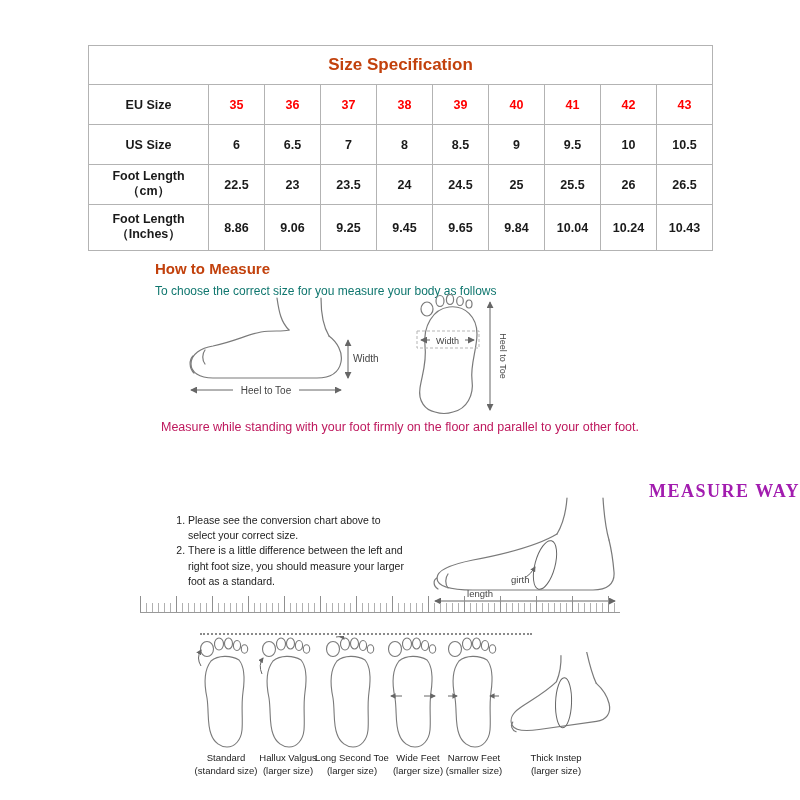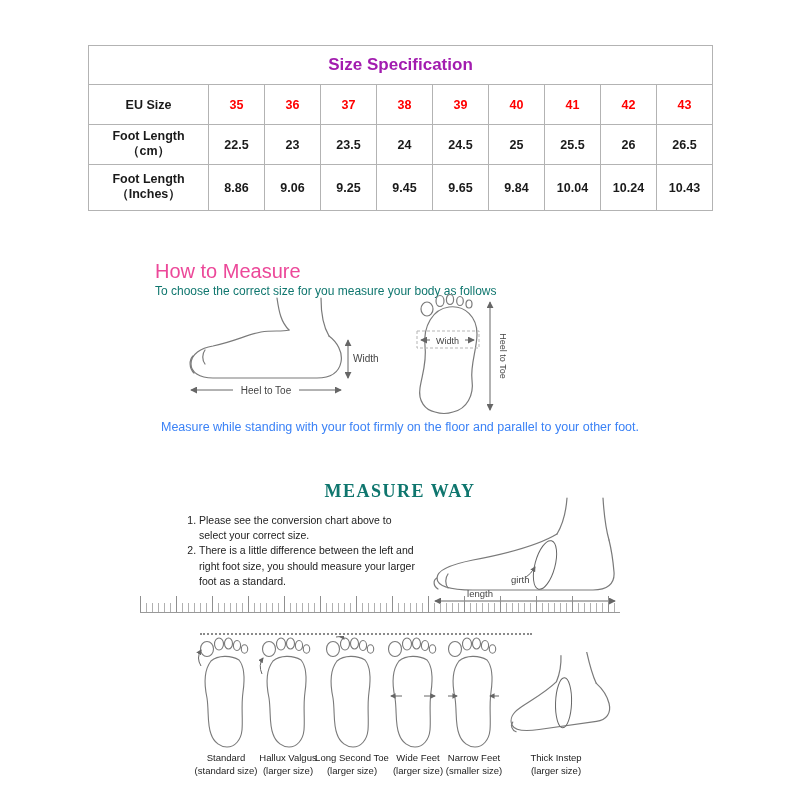--- a/index.html
+++ b/index.html
@@ -10,40 +10,40 @@
 
   
   .size-table {
     position:absolute; left:88px; top:45px; width:624px;
     border-collapse:collapse; table-layout:fixed;
   }
   .size-table th, .size-table td {
     border:1px solid #b3b3b3; text-align:center; vertical-align:middle;
     color:#1a1a1a; font-weight:bold; font-size:12.5px; padding:0 2px;
   }
-  .size-table .title-cell { font-size:17px; height:38px; color:#a21caf; }
+  .size-table .title-cell { font-size:17px; height:38px; color:#c2410c; }
   .size-table tbody tr { height:40px; }
   .size-table tbody tr:last-child { height:46px; }
   .size-table .row-label { padding:0 21px; }
   .size-table .red { color:#ff0000;margin-top:36px; }
 
   
-  .htm-heading { position:absolute; left:155px; top:260px; font-size:20px; color:#ec4899; }
+  .htm-heading { position:absolute; left:155px; top:260px; font-size:15px; color:#c2410c;font-weight:bold; }
   .htm-sub     { position:absolute; left:155px; top:284px; font-size:12px; color:#0f766e; }
   .htm-svg     { position:absolute; left:185px; top:294px; }
-  .htm-note    { position:absolute; left:88px; top:420px; width:624px; text-align:center; font-size:12.5px; color:#3b82f6; }
+  .htm-note    { position:absolute; left:88px; top:420px; width:624px; text-align:center; font-size:12.5px; color:#be185d; }
 
   
   .mw-heading {
-    position:absolute; left:0; top:481px; width:800px; text-align:center;
+    position:absolute; left:0; top:481px; width:800px; text-align:right;
     font-family:"Liberation Serif", serif; font-size:18px; font-weight:bold;
-    letter-spacing:1.5px; color:#0f766e;
+    letter-spacing:1.5px; color:#a21caf;
   }
   .mw-instructions {
-    position:absolute; left:183px; top:513px; width:220px; margin:0; padding-left:16px;
+    position:absolute; left:172px; top:513px; width:220px; margin:0; padding-left:16px;
     font-size:10.5px; color:#222; line-height:1.45;
   }
   .mw-foot-svg { position:absolute; left:425px; top:496px; }
 
   .ruler {
     position:absolute; left:140px; top:596px; width:480px; height:16px;
     border-bottom:1px solid #999;
     background-image:
       repeating-linear-gradient(to right, #8f8f8f 0 1px, transparent 1px 36px),
       repeating-linear-gradient(to right, #b0b0b0 0 1px, transparent 1px 6px);
@@ -117,20 +117,32 @@
           <td class="red">36</td>
           <td class="red">37</td>
           <td class="red">38</td>
           <td class="red">39</td>
           <td class="red">40</td>
           <td class="red">41</td>
           <td class="red">42</td>
           <td class="red">43</td>
         </tr>
         <tr>
+          <td class="row-label">US Size</td>
+          <td>6</td>
+          <td>6.5</td>
+          <td>7</td>
+          <td>8</td>
+          <td>8.5</td>
+          <td>9</td>
+          <td>9.5</td>
+          <td>10</td>
+          <td>10.5</td>
+        </tr>
+        <tr>
           <td class="row-label">Foot Length（cm）</td>
           <td>22.5</td>
           <td>23</td>
           <td>23.5</td>
           <td>24</td>
           <td>24.5</td>
           <td>25</td>
           <td>25.5</td>
           <td>26</td>
           <td>26.5</td>

